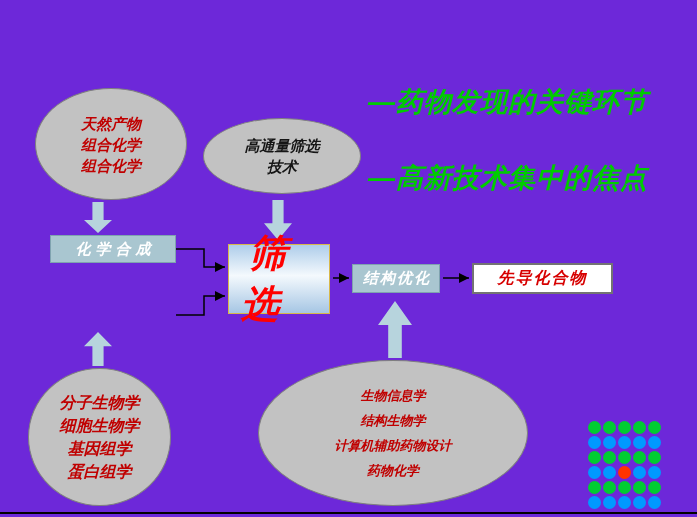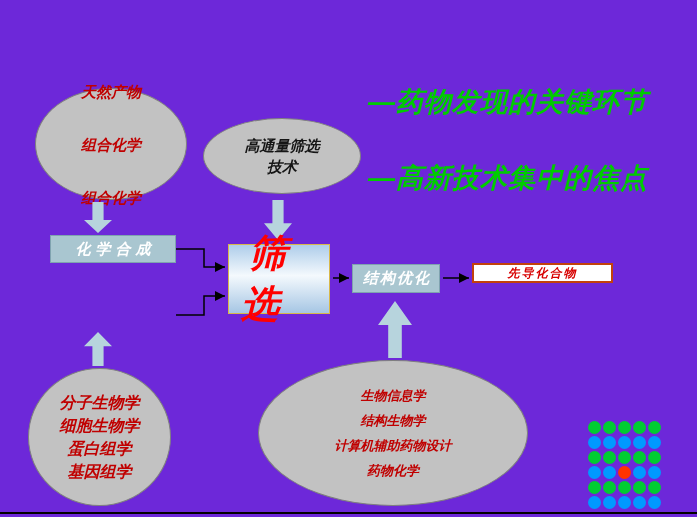--- a/index.html
+++ b/index.html
@@ -4,21 +4,21 @@
 <style>
   html,body{margin:0;padding:0;background:#ffffff;}
   body{font-family:"Liberation Sans","DejaVu Sans",sans-serif;}
   .slide{position:relative;width:697px;height:517px;background:#6d28d9;overflow:hidden;font-style:italic;}
 
   
   .ellipse{position:absolute;border-radius:50%;background:#c2c2c2;border:1px solid #7f7f7f;
            display:flex;flex-direction:column;align-items:center;justify-content:center;
            text-align:center;box-sizing:border-box;}
   .ellipse .ln{font-weight:bold;color:#c00000;line-height:21px;font-size:15px;white-space:nowrap;}
-  .el-sources{left:35px;top:88px;width:152px;height:112px;gap:32px;}
+  .el-sources{left:35px;top:88px;width:152px;height:112px;}
   .el-hts{left:203px;top:118px;width:158px;height:76px;}
   .el-hts .ln{color:#151515;font-size:15px;}
   .el-bio{left:28px;top:368px;width:143px;height:138px;}
   .el-bio .ln{font-size:16px;line-height:23px;}
   .el-info{left:258px;top:360px;width:270px;height:146px;}
   .el-info .ln{font-size:13px;line-height:25px;}
 
   
   .headline{position:absolute;left:368px;font-weight:bold;font-size:27px;letter-spacing:1px;
             color:#00cc00;white-space:nowrap;}
@@ -43,24 +43,24 @@
   .b-opt{left:352px;top:264px;width:88px;height:29px;letter-spacing:2px;text-indent:2px;}
 
   
   .b-screen{position:absolute;left:228px;top:244px;width:102px;height:70px;box-sizing:border-box;
             border:1px solid #d8b84a;
             background:linear-gradient(180deg,#aecdea 0%,#f4f9fd 45%,#a6c6e4 100%);
             display:flex;align-items:center;justify-content:center;
             color:#ff0000;font-weight:bold;font-size:38px;letter-spacing:8px;text-indent:8px;padding-left:12px;}
 
   
-  .b-lead{position:absolute;left:472px;top:263px;width:141px;height:20px;box-sizing:border-box;
-          background:#ffffff;border:2px solid #c2410c;
+  .b-lead{position:absolute;left:472px;top:263px;width:141px;height:31px;box-sizing:border-box;
+          background:#ffffff;border:2px solid #737373;
           display:flex;align-items:center;justify-content:center;
-          color:#d70000;font-weight:bold;font-size:12px;letter-spacing:2px;}
+          color:#d70000;font-weight:bold;font-size:16px;letter-spacing:2px;}
 
   
   .connectors{position:absolute;left:0;top:0;pointer-events:none;}
 
   
   .dot-grid{position:absolute;left:588px;top:421px;display:grid;
             grid-template-columns:repeat(5,13px);grid-auto-rows:13px;gap:2px;}
   .dot{width:13px;height:13px;border-radius:50%;}
 
   .bottom-line{position:absolute;left:0;bottom:3px;width:100%;height:2px;background:#000000;}
@@ -80,22 +80,22 @@
   </div>
 
   <div class="ellipse el-hts">
     <div class="ln">高通量筛选</div>
     <div class="ln">技术</div>
   </div>
 
   <div class="ellipse el-bio">
     <div class="ln">分子生物学</div>
     <div class="ln">细胞生物学</div>
+    <div class="ln">基因组学</div>
     <div class="ln">蛋白组学</div>
-    <div class="ln">基因组学</div>
   </div>
 
   <div class="ellipse el-info">
     <div class="ln">生物信息学</div>
     <div class="ln">结构生物学</div>
     <div class="ln">计算机辅助药物设计</div>
     <div class="ln">药物化学</div>
   </div>
 
   <div class="blk a-down ba1"></div>

